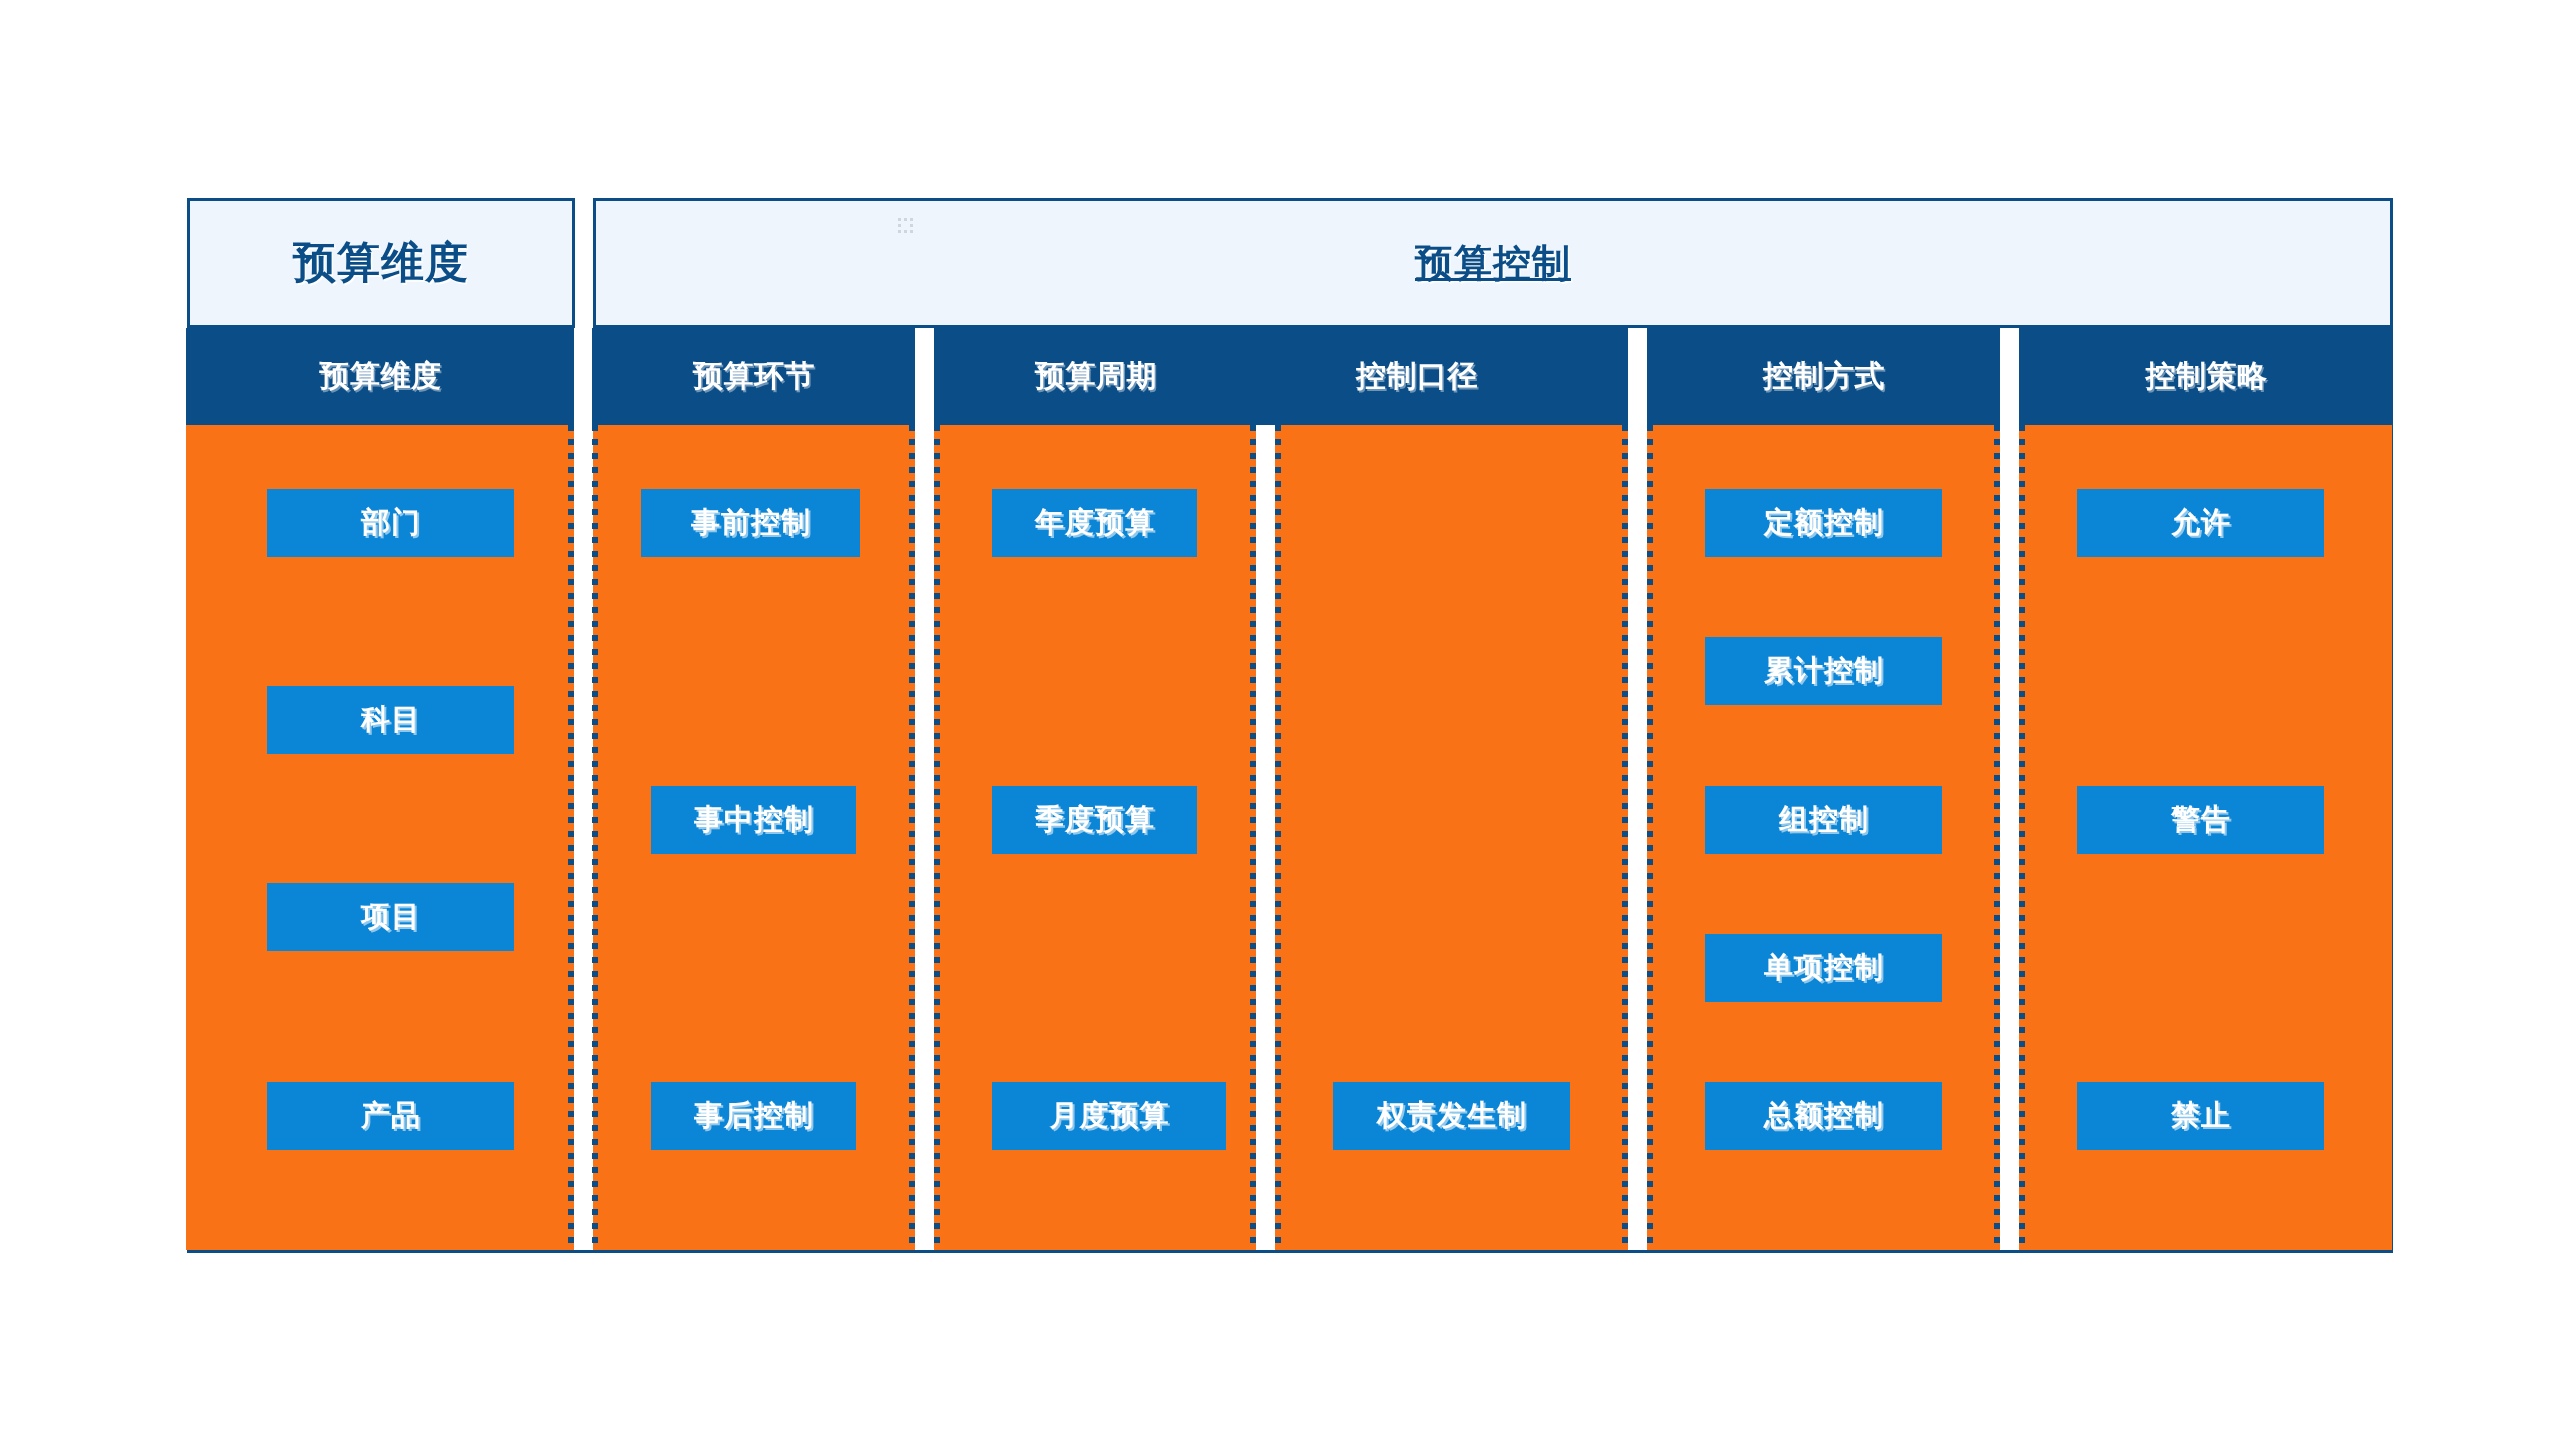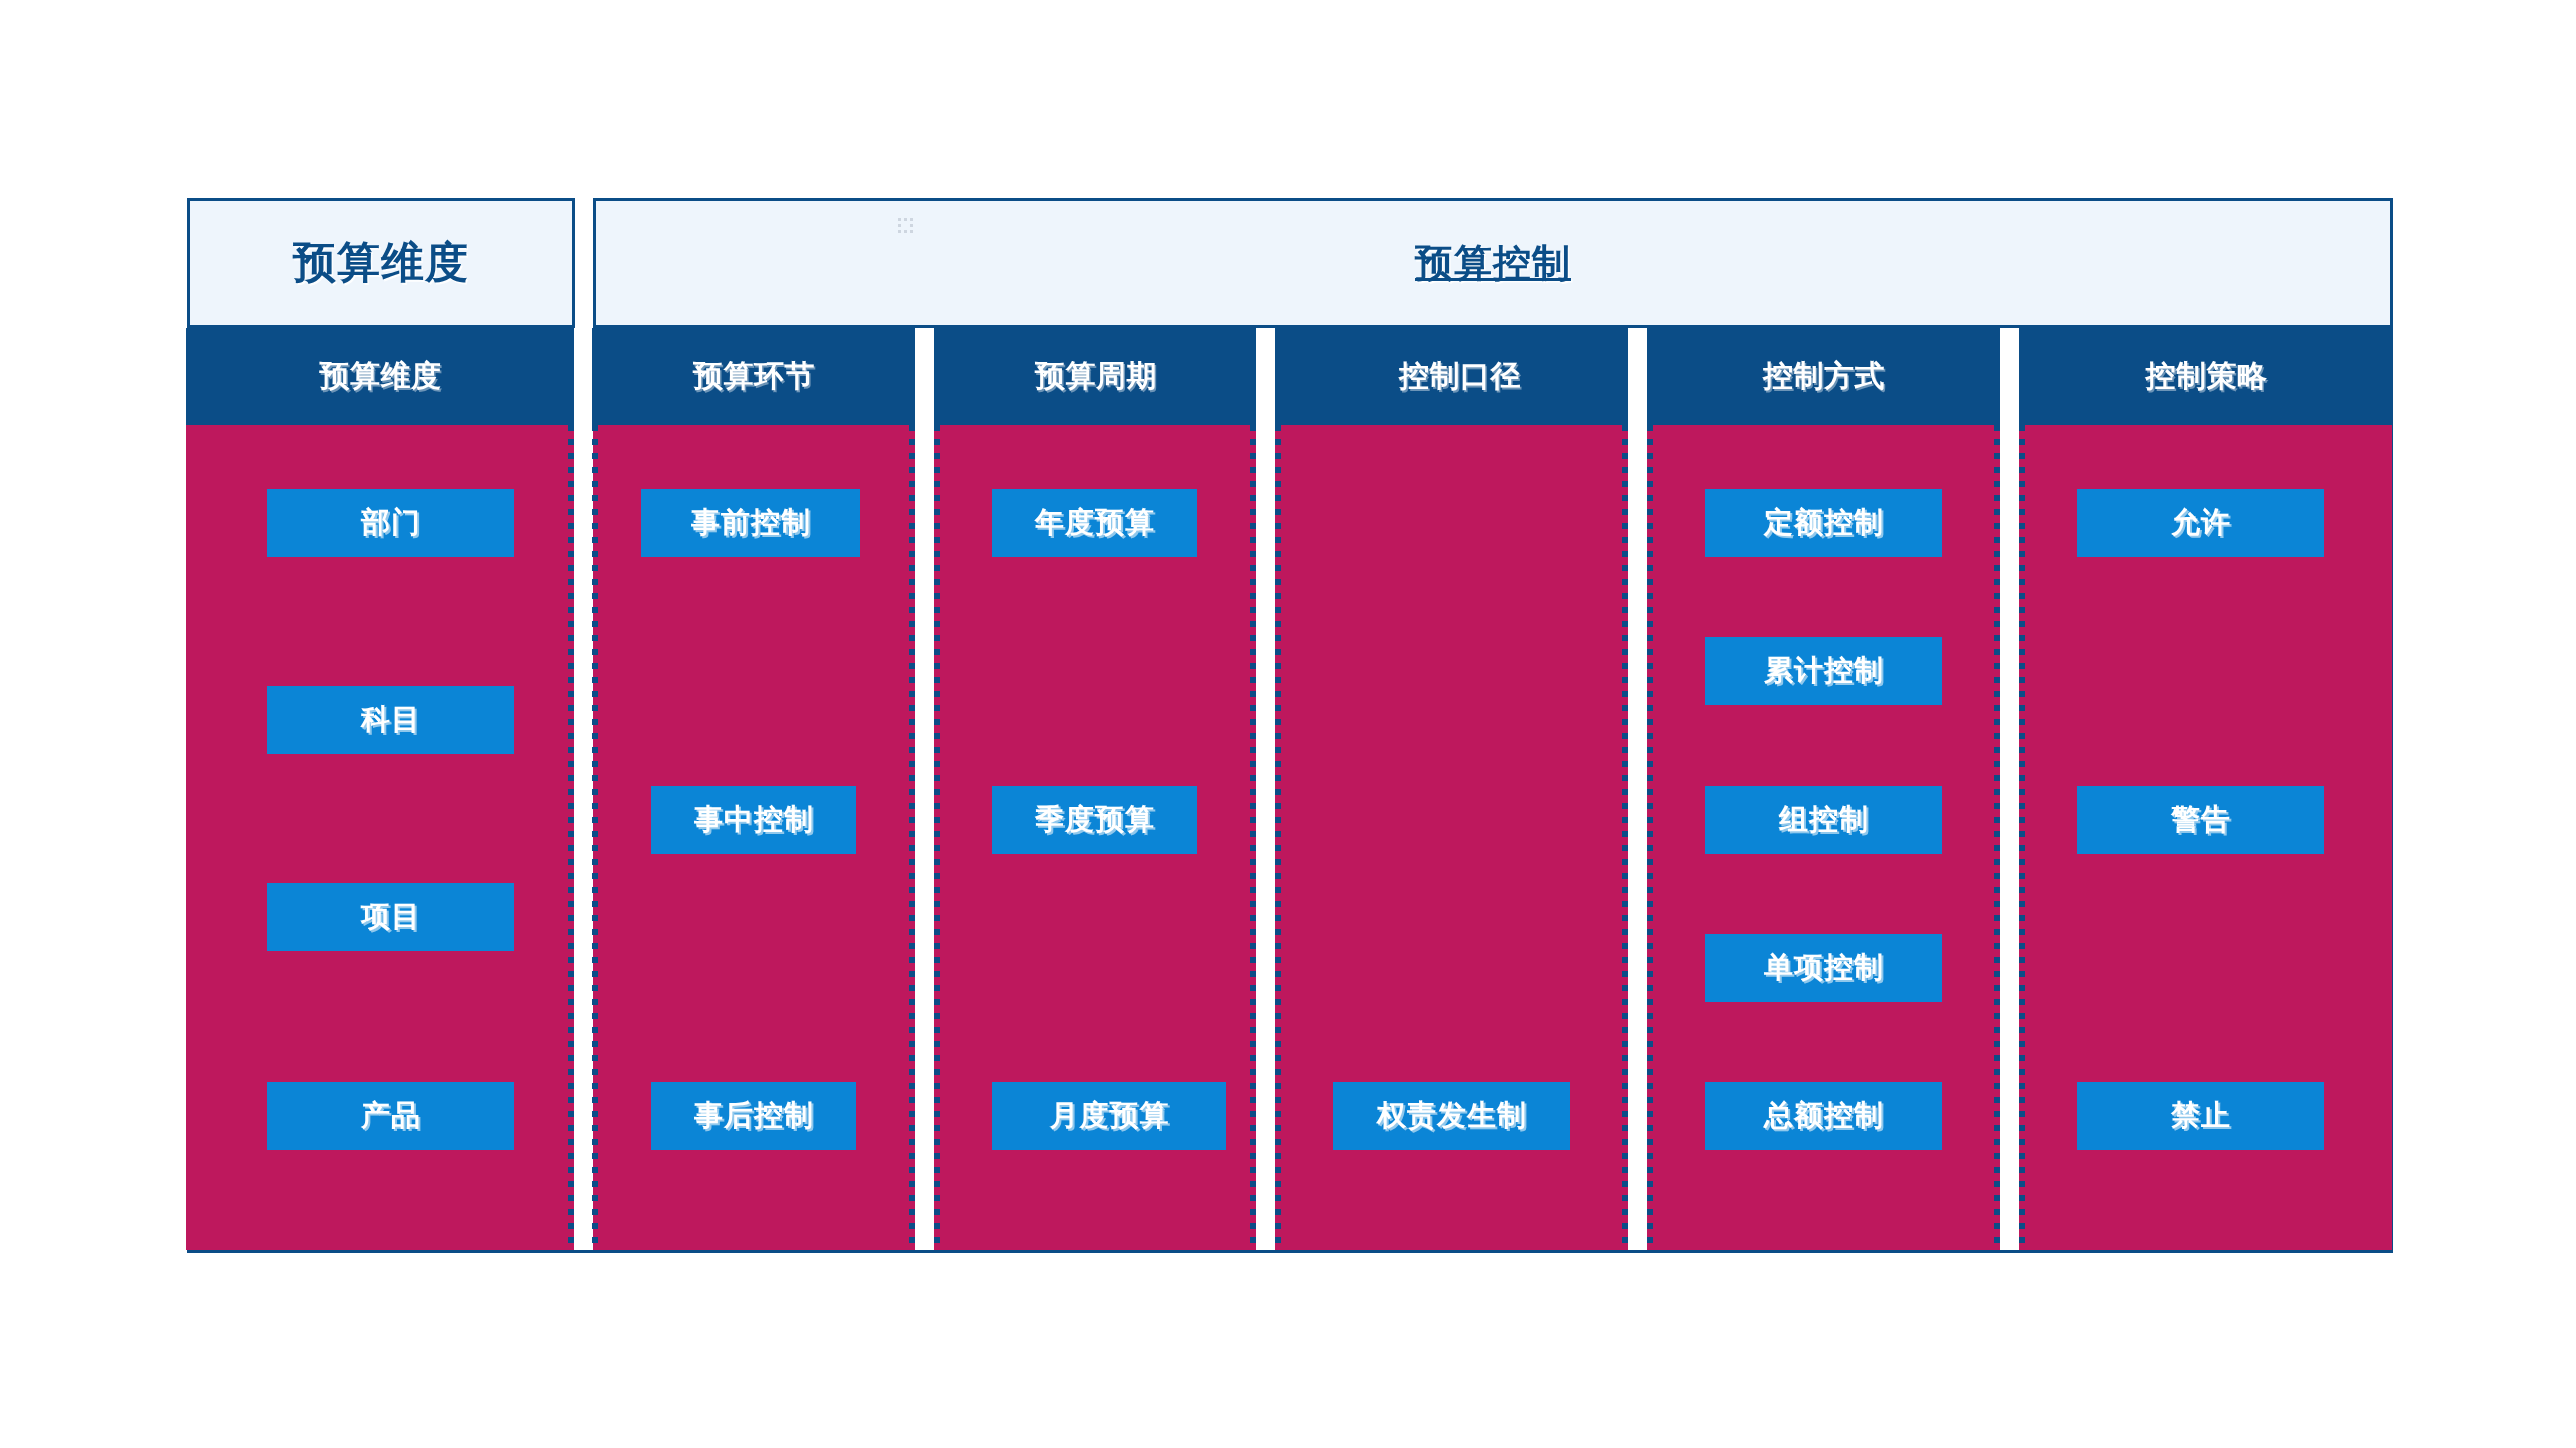--- a/index.html
+++ b/index.html
@@ -126,21 +126,21 @@
     white-space: nowrap;
   }
 
   
   .content-area {
     position: absolute;
     left: -3.6px;
     top: 97px;
     width: 2206px;
     height: 825px;
-    background: #be185d;
+    background: #f97316;
   }
 
   
   .dotted-line {
     position: absolute;
     top: 0;
     width: 5.7px;
     height: 825px;
     background-image:
       repeating-linear-gradient(
@@ -217,21 +217,21 @@
         <div class="hdr-cell" style="left:406px;width:323px">
           <div class="hdr-label">预算环节</div>
         </div>
         <div class="hdr-gap" style="left:729px;width:18.5px"></div>
 
         <div class="hdr-cell" style="left:748px;width:323px">
           <div class="hdr-label">预算周期</div>
         </div>
         <div class="hdr-gap" style="left:1070px;width:18.5px"></div>
 
-        <div class="hdr-cell" style="left:1097px;width:353px">
+        <div class="hdr-cell" style="left:1054px;width:353px">
           <div class="hdr-label">控制口径</div>
         </div>
         <div class="hdr-gap" style="left:1442px;width:18.5px"></div>
 
         <div class="hdr-cell" style="left:1461px;width:353px">
           <div class="hdr-label">控制方式</div>
         </div>
         <div class="hdr-gap" style="left:1814px;width:18.5px"></div>
 
         <div class="hdr-cell" style="left:1833px;width:374px">

